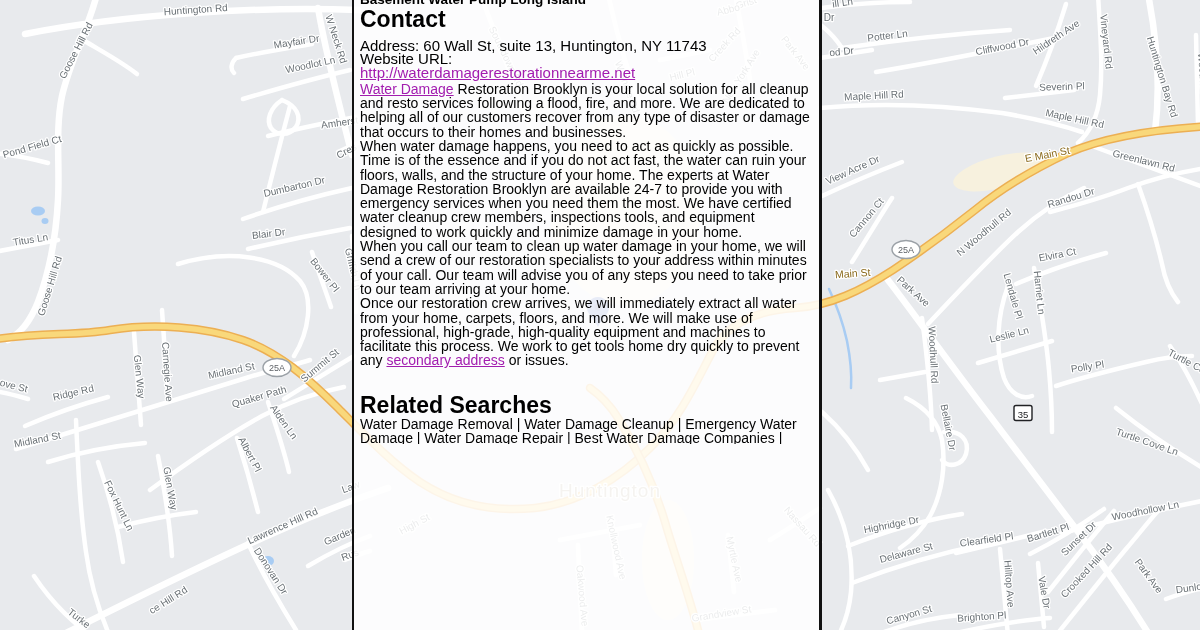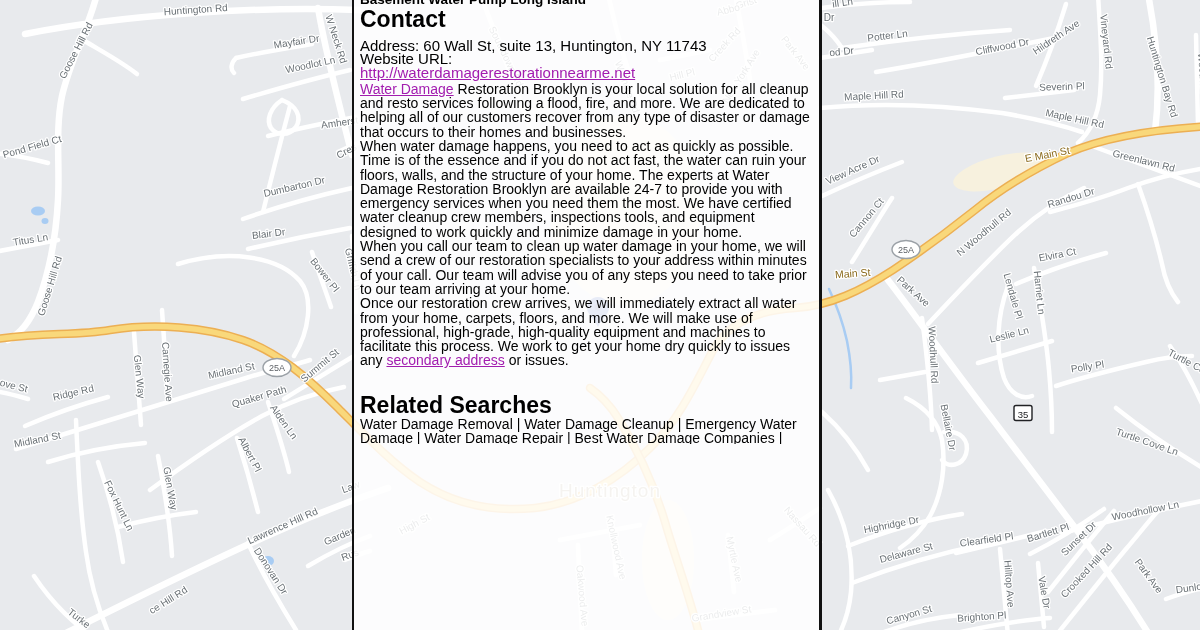--- a/index.html
+++ b/index.html
@@ -263,21 +263,21 @@
   <div class="addr">
     <div>Address: 60 Wall St, suite 13, Huntington, NY 11743</div>
     <div>Website URL:</div>
     <div><a href="#">http://waterdamagerestorationnearme.net</a></div>
   </div>
 
   <div class="body about-body">
     <div class="p"><a href="#">Water Damage</a><span> Restoration Brooklyn is your local solution for all cleanup and resto services following a flood, fire, and more. We are dedicated to helping all of our customers recover from any type of disaster or damage that occurs to their homes and businesses.</span></div>
     <div class="p">When water damage happens, you need to act as quickly as possible. Time is of the essence and if you do not act fast, the water can ruin your floors, walls, and the structure of your home. The experts at Water Damage Restoration Brooklyn are available 24-7 to provide you with emergency services when you need them the most. We have certified water cleanup crew members, inspections tools, and equipment designed to work quickly and minimize damage in your home.</div>
     <div class="p">When you call our team to clean up water damage in your home, we will send a crew of our restoration specialists to your address within minutes of your call. Our team will advise you of any steps you need to take prior to our team arriving at your home.</div>
-    <div class="p"><span>Once our restoration crew arrives, we will immediately extract all water from your home, carpets, floors, and more. We will make use of professional, high-grade, high-quality equipment and machines to facilitate this process. We work to get your home dry quickly to issues any </span><a href="#">secondary address</a><span> or issues.</span></div>
+    <div class="p"><span>Once our restoration crew arrives, we will immediately extract all water from your home, carpets, floors, and more. We will make use of professional, high-grade, high-quality equipment and machines to facilitate this process. We work to get tools home dry quickly to prevent any </span><a href="#">secondary address</a><span> or issues.</span></div>
   </div>
 
   <h2 class="related-h">Related Searches</h2>
   <div class="body">Water Damage Removal | Water Damage Cleanup | Emergency Water Damage | Water Damage Repair | Best Water Damage Companies | Restoration Companies | 24 Hour Water Damage Service | Flood Damage Restoration | Water Damage Clean Up | Flood Damage | Mold Removal | Flood Basement Clean Up | Basement Water Damage | Storm Damage | Commercial Water Damage | Commercial Fire Damage | Fire Damage Restoration | Water Damage Near Me | Water Damage Restoration Near Me | Home Restoration | House Restoration | Brooklyn | NY.</div>
 
   <h2 class="details-h">Additional Details</h2>
   <div class="dl">
     <div>Myrtle Method: All Cc Cash</div>
   </div>
 

